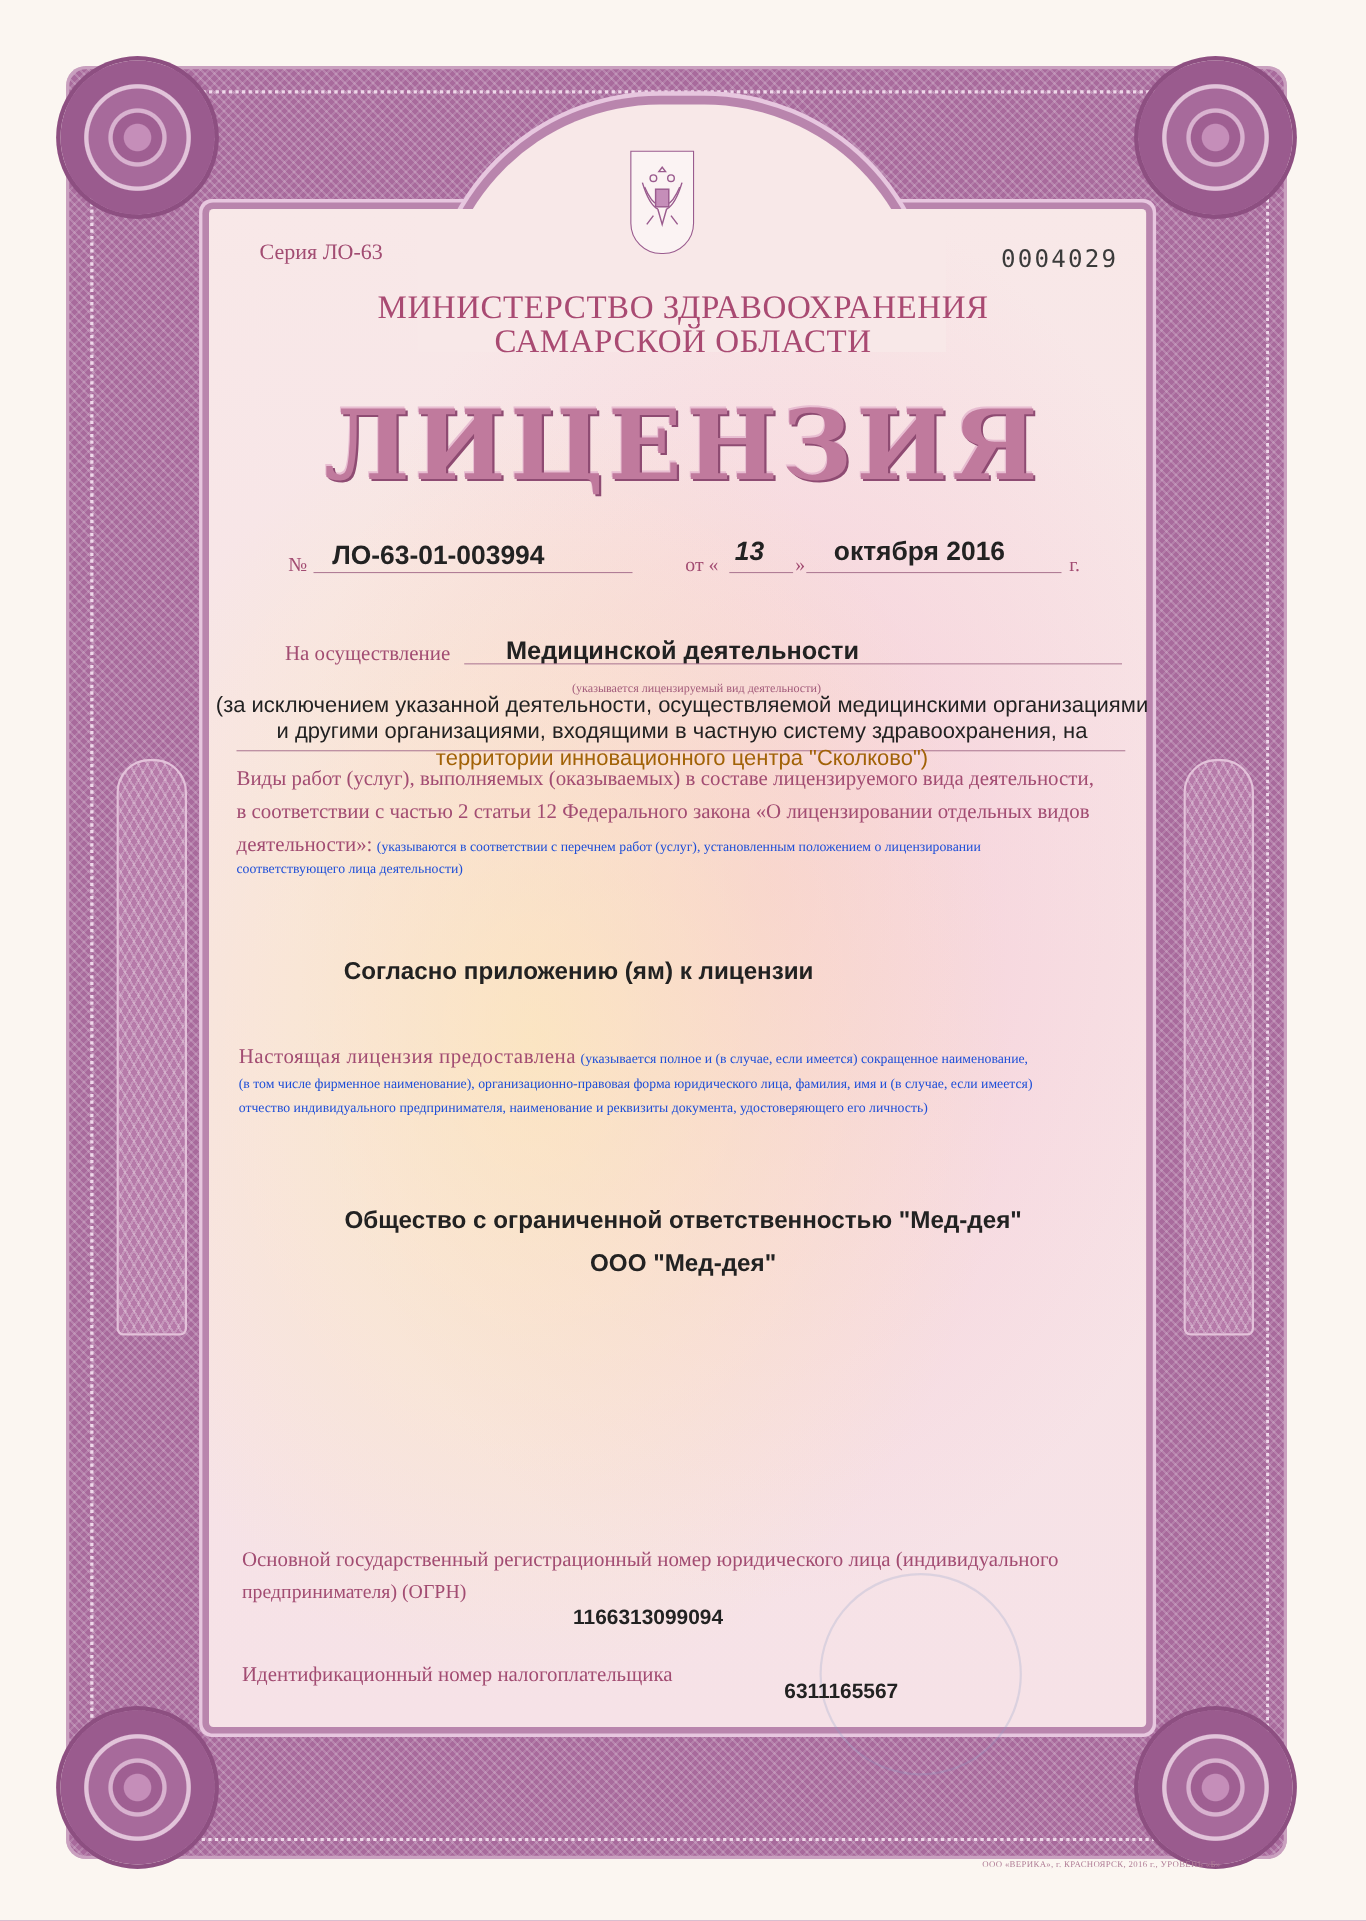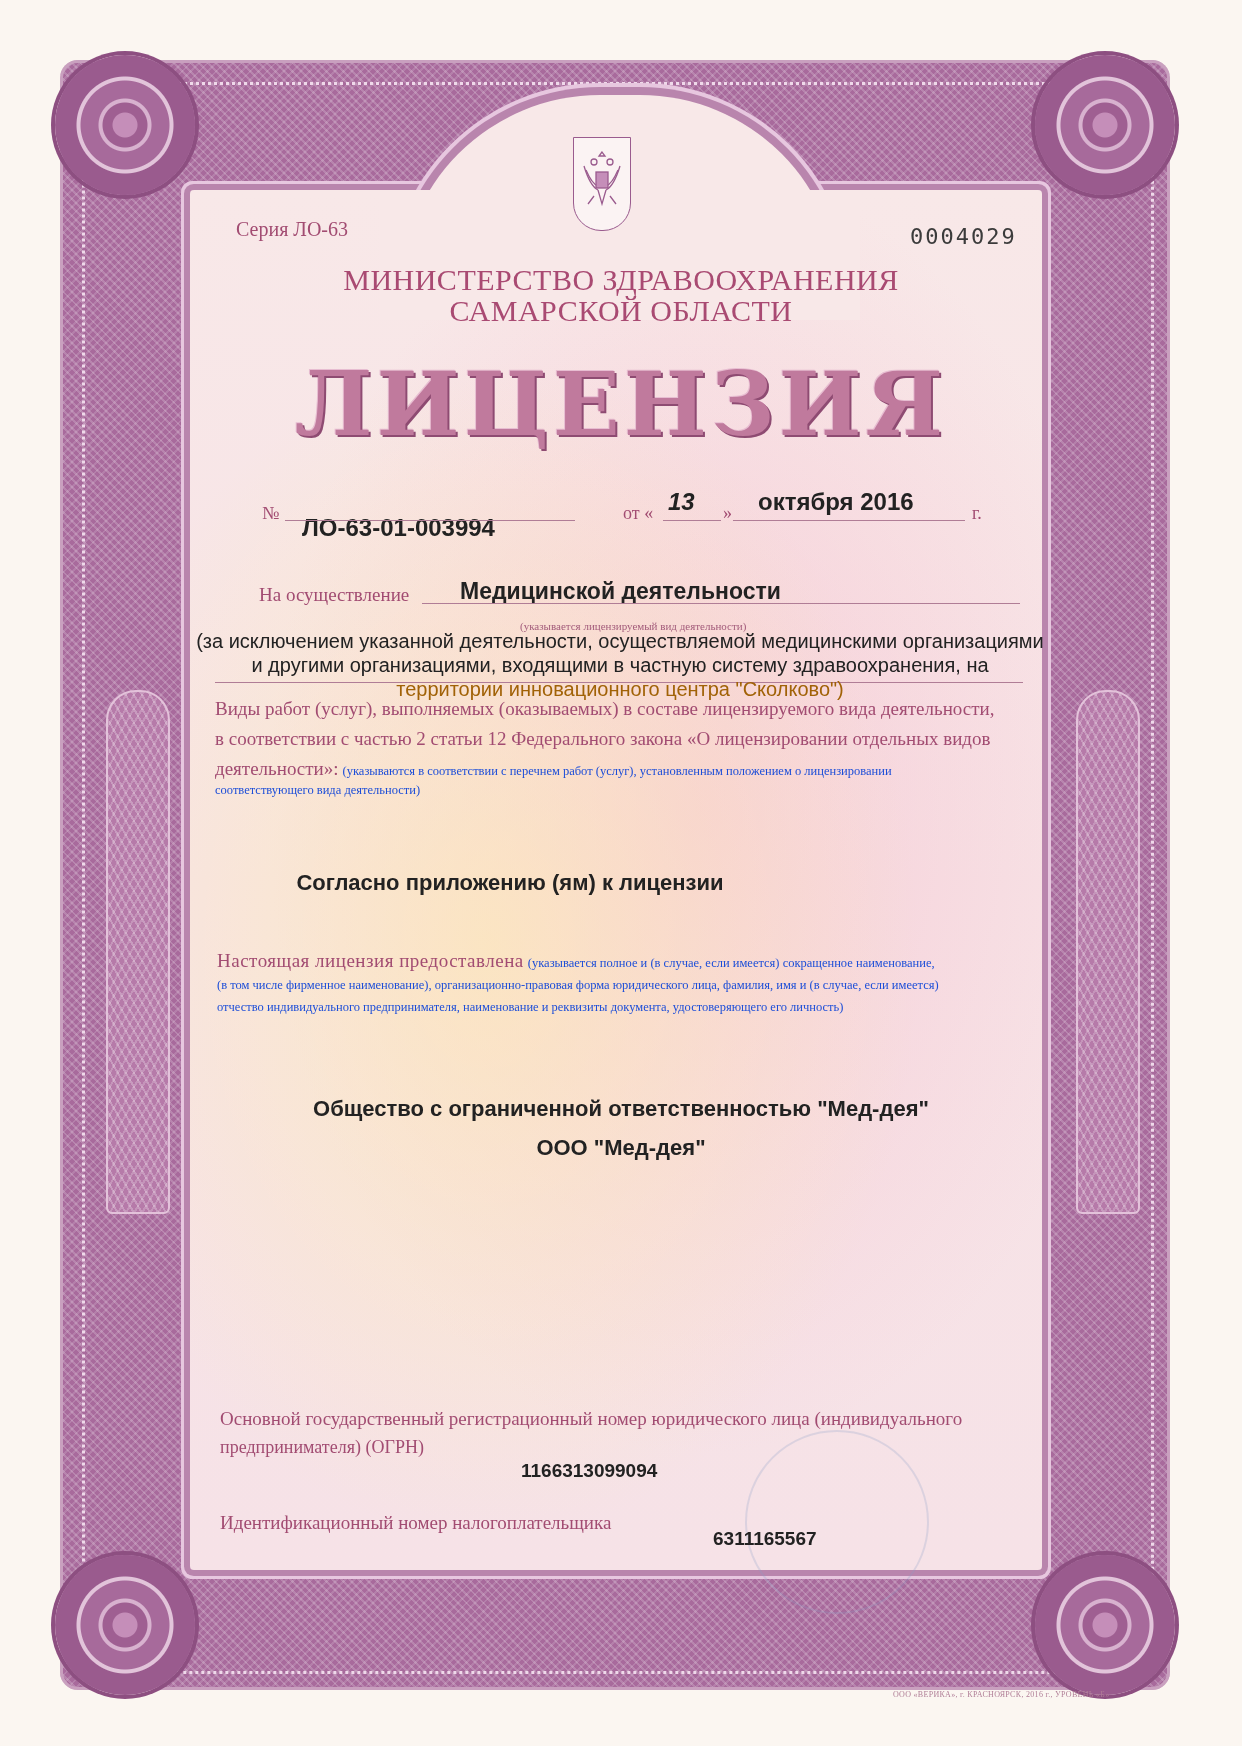--- a/index.html
+++ b/index.html
@@ -91,42 +91,42 @@
     color:#c07a9d;
     text-shadow: 2px 2px 0 #8e4b72, -1px -1px 0 #e7bdd1;
   }
 
   .bold-fill { font-family:"Liberation Sans", sans-serif; font-weight:bold; color:#222; }
   .line { position:absolute; height:1px; background:#b07d96; }
   .body-red { font-size:19px; color:#a24c72; }
   .tiny-red { font-size:12.5px; color:#1d4ed8; }
 
   .lic-no-label { left:262px; top:503px; font-size:18px; }
-  .lic-no { left:302px; top:514px; font-size:24px; }
+  .lic-no { left:302px; top:492px; font-size:24px; }
   .ot-label { left:623px; top:503px; font-size:18px; }
   .day { left:668px; top:488px; font-size:24px;font-style:italic; }
   .month { left:758px; top:488px; font-size:24px; }
   .g-label { left:972px; top:503px; font-size:18px; }
 
   .osus-label { left:259px; top:584px; font-size:19px; }
   .activity { left:460px; top:578px; font-size:23px; }
   .activity-hint { left:520px; top:620px; font-size:11px; color:#a35c7b; }
 
   .excl { left:170px; width:900px; text-align:center; font-size:20px; line-height:24px; }
   .excl.l1 { top:629px; }
   .excl.l2 { top:653px; }
   .excl.l3 { top:677px; }
 
   .types { left:215px; width:820px; line-height:30px; }
   .types.l1 { top:694px; }
   .types.l2 { top:724px; }
   .types.l3 { top:754px; }
   .types.l4 { top:775px; }
 
-  .per-appendix { left:0; width:1020px; text-align:center; top:870px; font-size:22px; }
+  .per-appendix { left:16px; width:1020px; text-align:center; top:870px; font-size:22px; }
 
   .granted { left:217px; width:820px; }
   .granted.l1 { top:950px; }
   .granted.l2 { top:978px; }
   .granted.l3 { top:1000px; }
 
   .org-full { left:0; width:1242px; text-align:center; top:1096px; font-size:22px; }
   .org-short { left:0; width:1242px; text-align:center; top:1135px; font-size:22px; }
 
   .ogrn-l1 { left:220px; top:1408px; font-size:19px;text-align:right; }
@@ -199,21 +199,21 @@
   <div class="abs excl l2" style="font-family:'Liberation Sans',sans-serif; color:#222;">и другими организациями, входящими в частную систему здравоохранения, на</div>
   <div class="line" style="left:215px; top:682px; width:808px;"></div>
   <div class="abs excl l3" style="font-family:Liberation Sans, sans-serif; color:#a16207;">территории инновационного центра "Сколково")</div>
 
   <div class="abs types l1 body-red">Виды работ (услуг), выполняемых (оказываемых) в составе лицензируемого вида деятельности,</div>
   <div class="abs types l2 body-red">в соответствии с частью 2 статьи 12 Федерального закона «О лицензировании отдельных видов</div>
   <div class="abs types l3">
     <span class="body-red">деятельности»:</span>
     <span class="tiny-red">(указываются в соответствии с перечнем работ (услуг), установленным положением о лицензировании</span>
   </div>
-  <div class="abs types l4 tiny-red">соответствующего вида деятельности)</div>
+  <div class="abs types l4 tiny-red">соответствующего лица деятельности)</div>
   <div class="abs bold-fill per-appendix">Согласно приложению (ям) к лицензии</div>
 
   <div class="abs granted l1">
     <span class="body-red" style="letter-spacing:0.5px;">Настоящая лицензия предоставлена</span>
     <span class="tiny-red">(указывается полное и (в случае, если имеется) сокращенное наименование,</span>
   </div>
   <div class="abs granted l2 tiny-red">(в том числе фирменное наименование), организационно-правовая форма юридического лица, фамилия, имя и (в случае, если имеется)</div>
   <div class="abs granted l3 tiny-red">отчество индивидуального предпринимателя, наименование и реквизиты документа, удостоверяющего его личность)</div>
 
   <div class="abs bold-fill org-full">Общество с ограниченной ответственностью "Мед-дея"</div>

